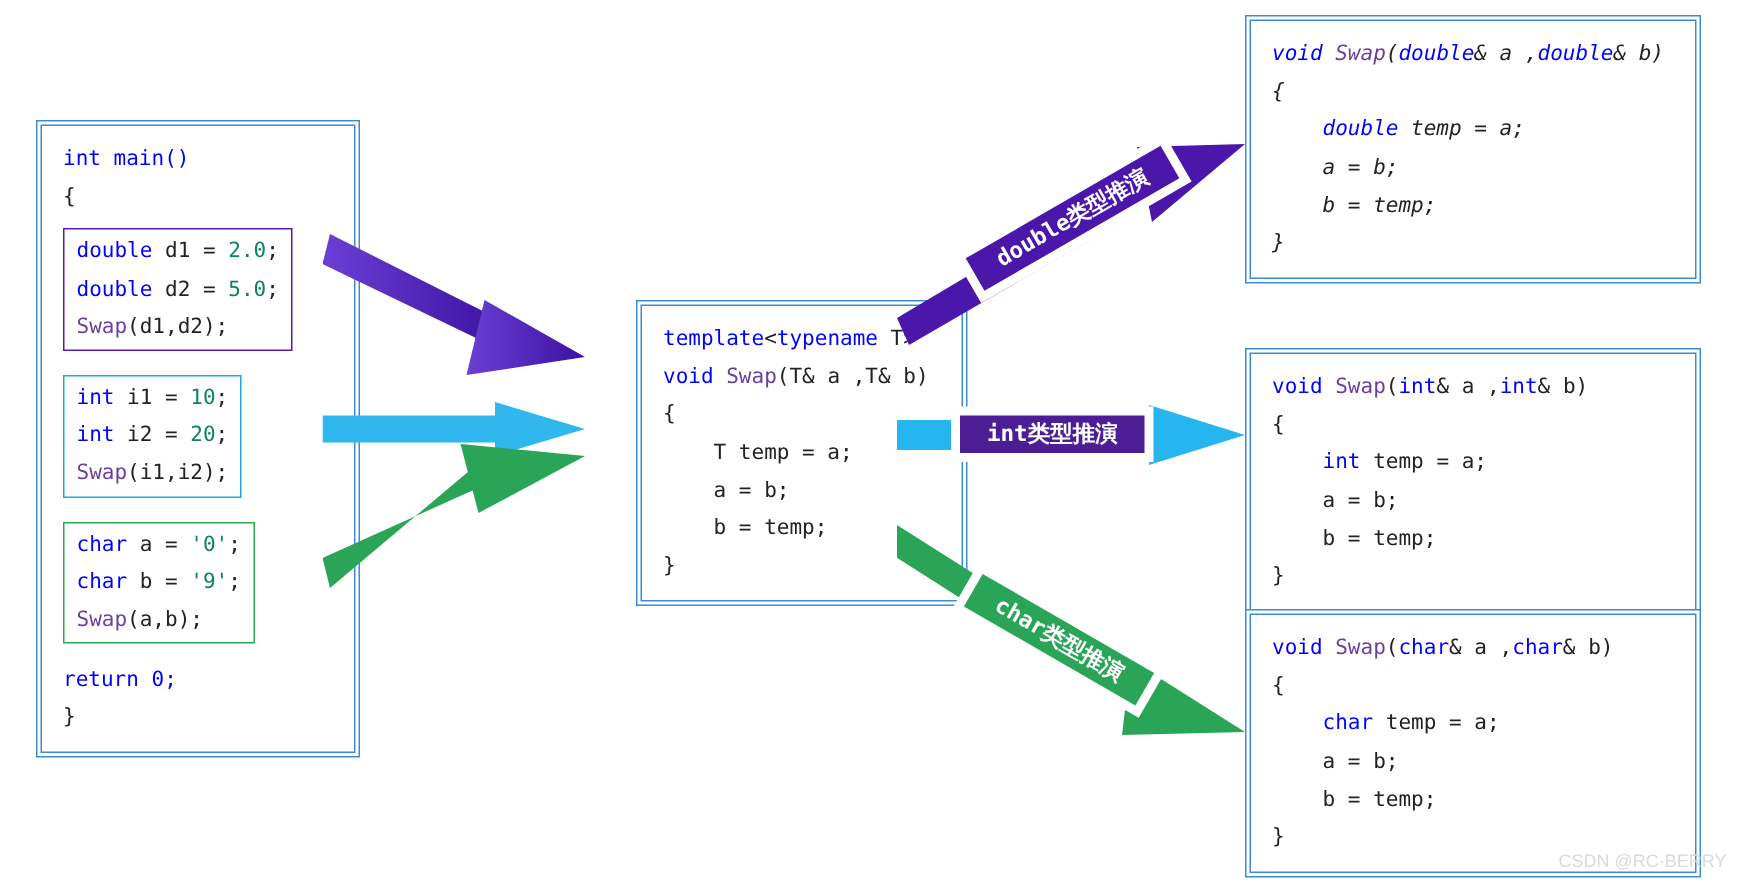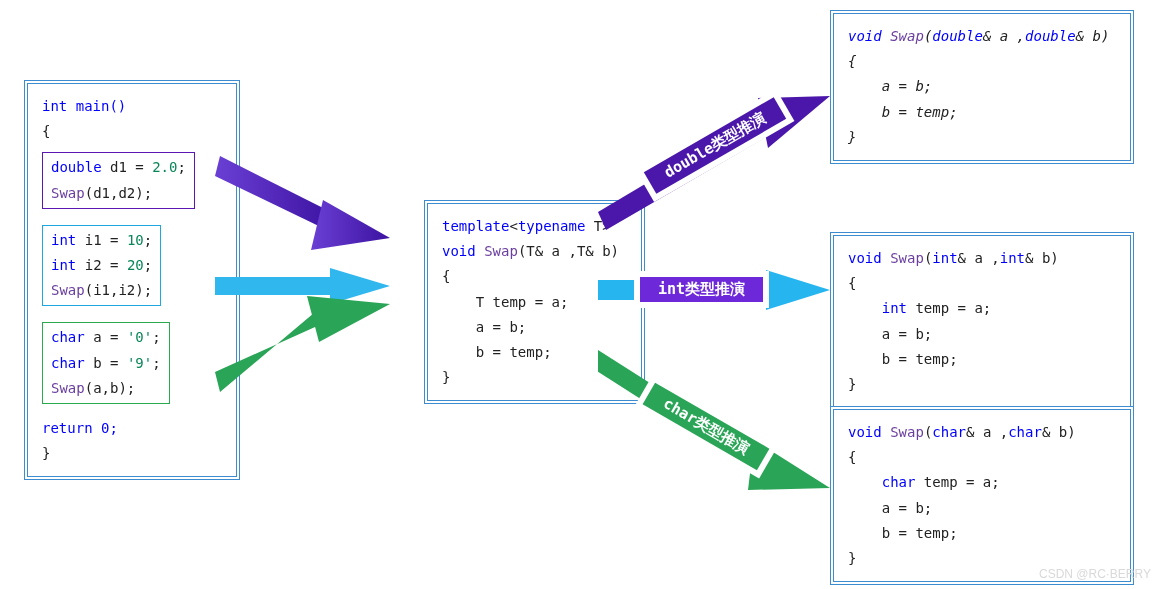--- a/index.html
+++ b/index.html
@@ -9,33 +9,34 @@
   .b-blue{border-color:#1fa8e0}
   .b-green{border-color:#2ba94f}
   .kw{color:#0000ff}
   .fn{color:#6b3fa0}
   .num{color:#098658}
   .op{color:#222}
   .txt{color:#222}
   .arrow{position:absolute}
   .diag-bar{position:absolute;color:#fff;font-family:"Microsoft YaHei",monospace;font-size:15px;font-weight:bold;padding:3px 18px;white-space:nowrap;box-shadow:0 0 0 3px #fff, 0 0 0 6px currentColor;border:none}
   .bg-purple{background:#4a17aa;color:#fff}
-  .bg-blue{background:#6d28d9;color:#fff}
+  .bg-blue{background:#4c1d95;color:#fff}
   .bg-green{background:#2aa456;color:#fff}
   .watermark{position:absolute;right:12px;bottom:8px;font-size:12px;color:#d9d9d9;font-family:Arial,sans-serif}
 </style>
 </head>
 <body>
 
 <div class="dbox" style="left:24px;top:80px;width:180px;">
   <div><span class="kw">int main()</span></div>
   <div class="txt">{</div>
 
   <div class="inner-box b-purple">
     <div><span class="kw">double</span><span class="txt"> d1 </span><span class="op">= </span><span class="num">2.0</span><span class="txt">;</span></div>
+    <div><span class="kw">double</span><span class="txt"> d2 </span><span class="op">= </span><span class="num">5.0</span><span class="txt">;</span></div>
     <div><span class="fn">Swap</span><span class="txt">(d1,d2);</span></div>
   </div><br>
 
   <div class="inner-box b-blue">
     <div><span class="kw">int</span><span class="txt"> i1 </span><span class="op">= </span><span class="num">10</span><span class="txt">;</span></div>
     <div><span class="kw">int</span><span class="txt"> i2 </span><span class="op">= </span><span class="num">20</span><span class="txt">;</span></div>
     <div><span class="fn">Swap</span><span class="txt">(i1,i2);</span></div>
   </div><br>
 
   <div class="inner-box b-green">
@@ -54,20 +55,21 @@
   <div class="txt">{</div>
   <div class="txt" style="white-space:pre">    T temp = a;</div>
   <div class="txt" style="white-space:pre">    a = b;</div>
   <div class="txt" style="white-space:pre">    b = temp;</div>
   <div class="txt">}</div>
 </div>
 
 <div class="dbox" style="left:830px;top:10px;width:268px;font-style:italic;">
   <div><span class="kw">void</span><span class="fn"> Swap</span><span class="txt">(</span><span class="kw">double</span><span class="txt">&amp; a ,</span><span class="kw">double</span><span class="txt">&amp; b)</span></div>
   <div class="txt">{</div>
+  <div style="white-space:pre"><span class="txt">    </span><span class="kw">double</span><span class="txt"> temp = a;</span></div>
   <div class="txt" style="white-space:pre">    a = b;</div>
   <div class="txt" style="white-space:pre">    b = temp;</div>
   <div class="txt">}</div>
 </div>
 
 <div class="dbox" style="left:830px;top:208px;width:268px;margin-top:24px;">
   <div><span class="kw">void</span><span class="fn"> Swap</span><span class="txt">(</span><span class="kw">int</span><span class="txt">&amp; a ,</span><span class="kw">int</span><span class="txt">&amp; b)</span></div>
   <div class="txt">{</div>
   <div style="white-space:pre"><span class="txt">    </span><span class="kw">int</span><span class="txt"> temp = a;</span></div>
   <div class="txt" style="white-space:pre">    a = b;</div>

